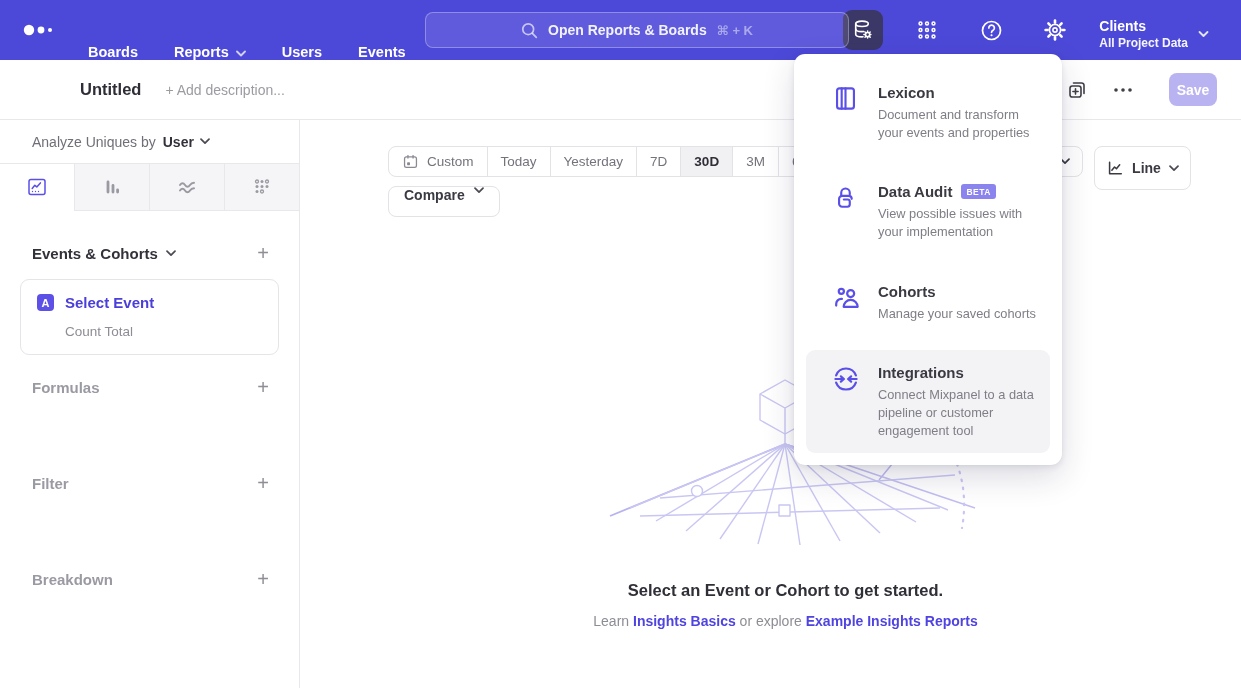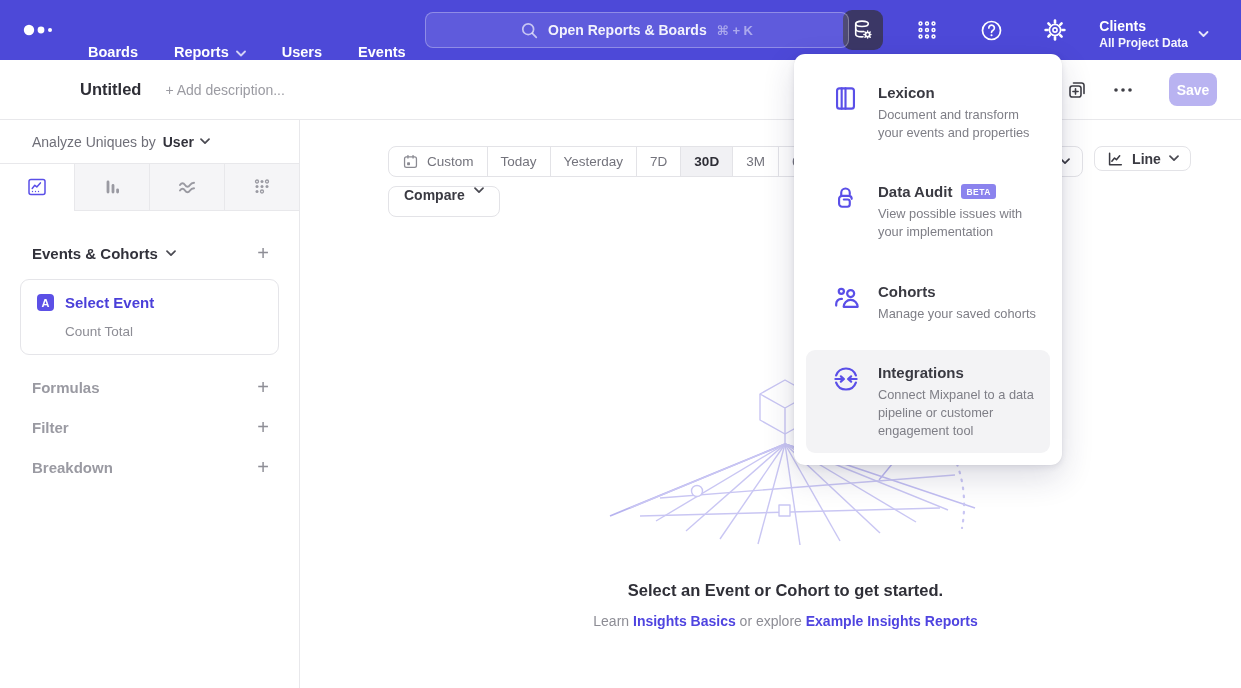--- a/index.html
+++ b/index.html
@@ -80,21 +80,21 @@
   .event-card .row1 { display:flex; align-items:center; gap:11px; }
   .letter-badge { width:17px; height:17px; border-radius:4px; background:#5C50E6;
     color:#fff; font-size:11px; font-weight:700; display:flex; align-items:center;
     justify-content:center; }
   .event-title { color:#4A3FD9; font-size:15px; font-weight:700; }
   .event-sub { margin:13px 0 0 28px; color:#8d8d95; font-size:13.5px; }
 
   .prop-row { display:flex; align-items:center; padding:0 30px 0 32px; height:20px; }
   .prop-row .lbl { color:#9a9aa2; font-size:15px; font-weight:600; }
   .prop-row.first { margin-top:22px;justify-content:flex-end; }
-  .prop-row + .prop-row { margin-top:20px; }
+  .prop-row + .prop-row { margin-top:76px; }
 
   
   .main { position:absolute; left:330px; top:120px; right:0; bottom:0; background:#fff; }
 
   .date-control { position:absolute; left:58px; top:26px; height:31px;
     display:flex; align-items:stretch; border:1px solid #E3E3E7; border-radius:8px;
     overflow:hidden; background:#fff; }
   .seg { display:flex; align-items:center; gap:8px; padding:0 13px;
     font-size:13.5px; color:#73737c; border-right:1px solid #E3E3E7; cursor:pointer;
     white-space:nowrap; }
@@ -103,21 +103,21 @@
 
   .compare-btn { position:absolute; left:58px; top:66px; height:31px;
     display:flex; align-items:flex-start; gap:9px; padding:0 15px;
     border:1px solid #E3E3E7; border-radius:8px; background:#fff;
     font-size:14px; font-weight:600; color:#3a3a42; cursor:pointer; }
 
   .interval-stub { position:absolute; left:660px; top:26px; width:93px; height:31px;
     border:1px solid #E3E3E7; border-radius:8px; background:#fff;
     display:flex; align-items:center; justify-content:flex-end; padding-right:12px;
     color:#3a3a42; cursor:pointer; }
-  .line-btn { position:absolute; left:764px; top:26px; width:97px; height:25px;
+  .line-btn { position:absolute; left:764px; top:26px; width:97px; height:44px;
     border:1px solid #E3E3E7; border-radius:8px; background:#fff;
     display:flex; align-items:center; justify-content:center; gap:8px;
     font-size:14px; font-weight:600; color:#3a3a42; cursor:pointer; }
 
   .empty-graphic { position:absolute; left:268px; top:238px; }
   .empty-title { position:absolute; left:0; right:0; top:461px; text-align:center;
     font-size:16.5px; font-weight:700; color:#2f2f37; }
   .empty-sub { position:absolute; left:0; right:0; top:493px; text-align:center;
     font-size:14px; color:#8d8d95; }
   .empty-sub a { color:#4F44E0; font-weight:700; text-decoration:none; cursor:pointer; }

